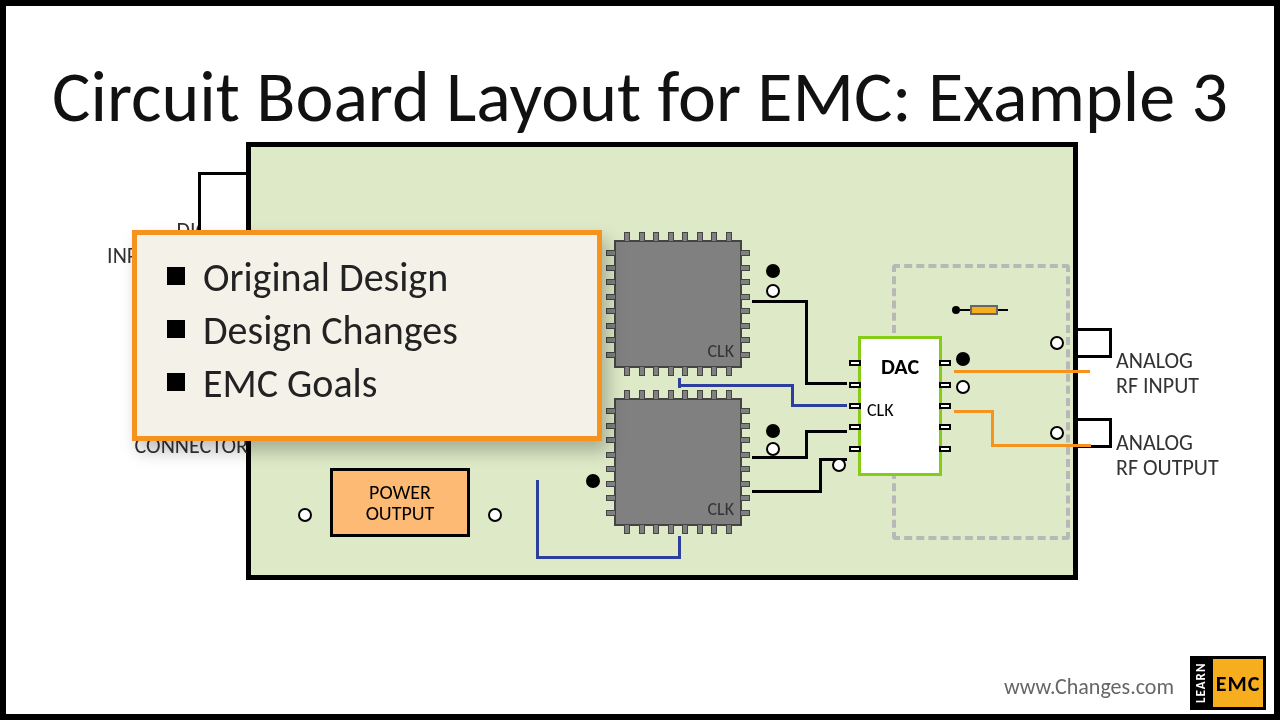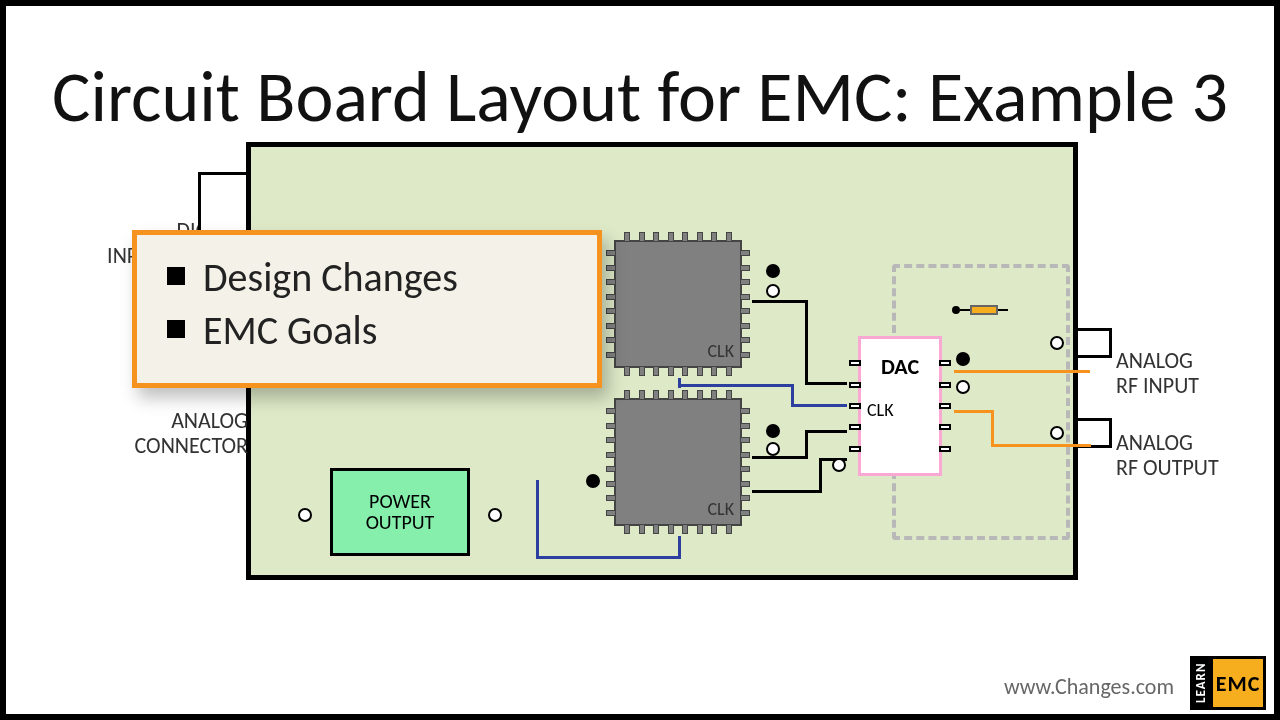--- a/index.html
+++ b/index.html
@@ -80,34 +80,34 @@
   .chip-label {
     position:absolute; right:6px; bottom:4px; font-size:18px; color:#333;
   }
 
   .chipA { left:614px; top:240px; width:128px; height:128px; }
   .chipB { left:614px; top:398px; width:128px; height:128px; }
 
   
   .dac {
     position:absolute; left:858px; top:336px; width:84px; height:140px;
-    background:#fff; border:3px solid #f9a8d4;
+    background:#fff; border:3px solid #84cc16;
   }
   .dac .dac-label { position:absolute; width:100%; top:14px; text-align:center; font-size:22px; font-weight:bold; }
   .dac .clk-label { position:absolute; left:6px; top:60px; font-size:18px; }
   .dac .pins-left, .dac .pins-right {
      position:absolute; top:6px; height:calc(100% - 12px); width:12px; display:flex; flex-direction:column; justify-content:space-evenly;
   }
   .dac .pins-left { left:-12px; } .dac .pins-right { right:-12px; }
   .dac .pin { height:6px; width:12px; background:#fff; border:2px solid #000;}
 
   
   .supply {
-    position:absolute; left:330px; top:468px; width:140px; height:88px;
-    background:#86efac; border:3px solid #000;
+    position:absolute; left:330px; top:468px; width:140px; height:69px;
+    background:#fdba74; border:3px solid #000;
     display:flex; align-items:center; justify-content:center; flex-direction:column;
     font-size:20px; line-height:1.05;
   }
 
   
   .port { position:absolute; width:14px; height:14px; border:2px solid #000; border-radius:50%; background:#fff;}
   .port.fill { background:#000; }
 
   
   .wire { position:absolute; background:#000; }
@@ -309,20 +309,21 @@
 <div class="port fill" style="left:956px; top:352px;"></div>
 <div class="port" style="left:956px; top:380px;"></div>
 <div class="port" style="left:832px; top:458px;"></div>
 <div class="port" style="left:1050px; top:336px;"></div>
 <div class="port" style="left:1050px; top:426px;"></div>
 <div class="port" style="left:298px; top:508px;"></div>
 <div class="port" style="left:488px; top:508px;"></div>
 <div class="port fill" style="left:586px; top:474px;"></div>
 
 <div class="overlay">
+  <div class="row"><span class="sq"></span><span>Original Design</span></div>
   <div class="row"><span class="sq"></span><span>Design Changes</span></div>
   <div class="row"><span class="sq"></span><span>EMC Goals</span></div>
 </div>
 
 <div class="website">www.Changes.com</div>
 <div class="logo">
   <div class="learn">LEARN</div>
   <div class="emc">EMC</div>
 </div>
 

